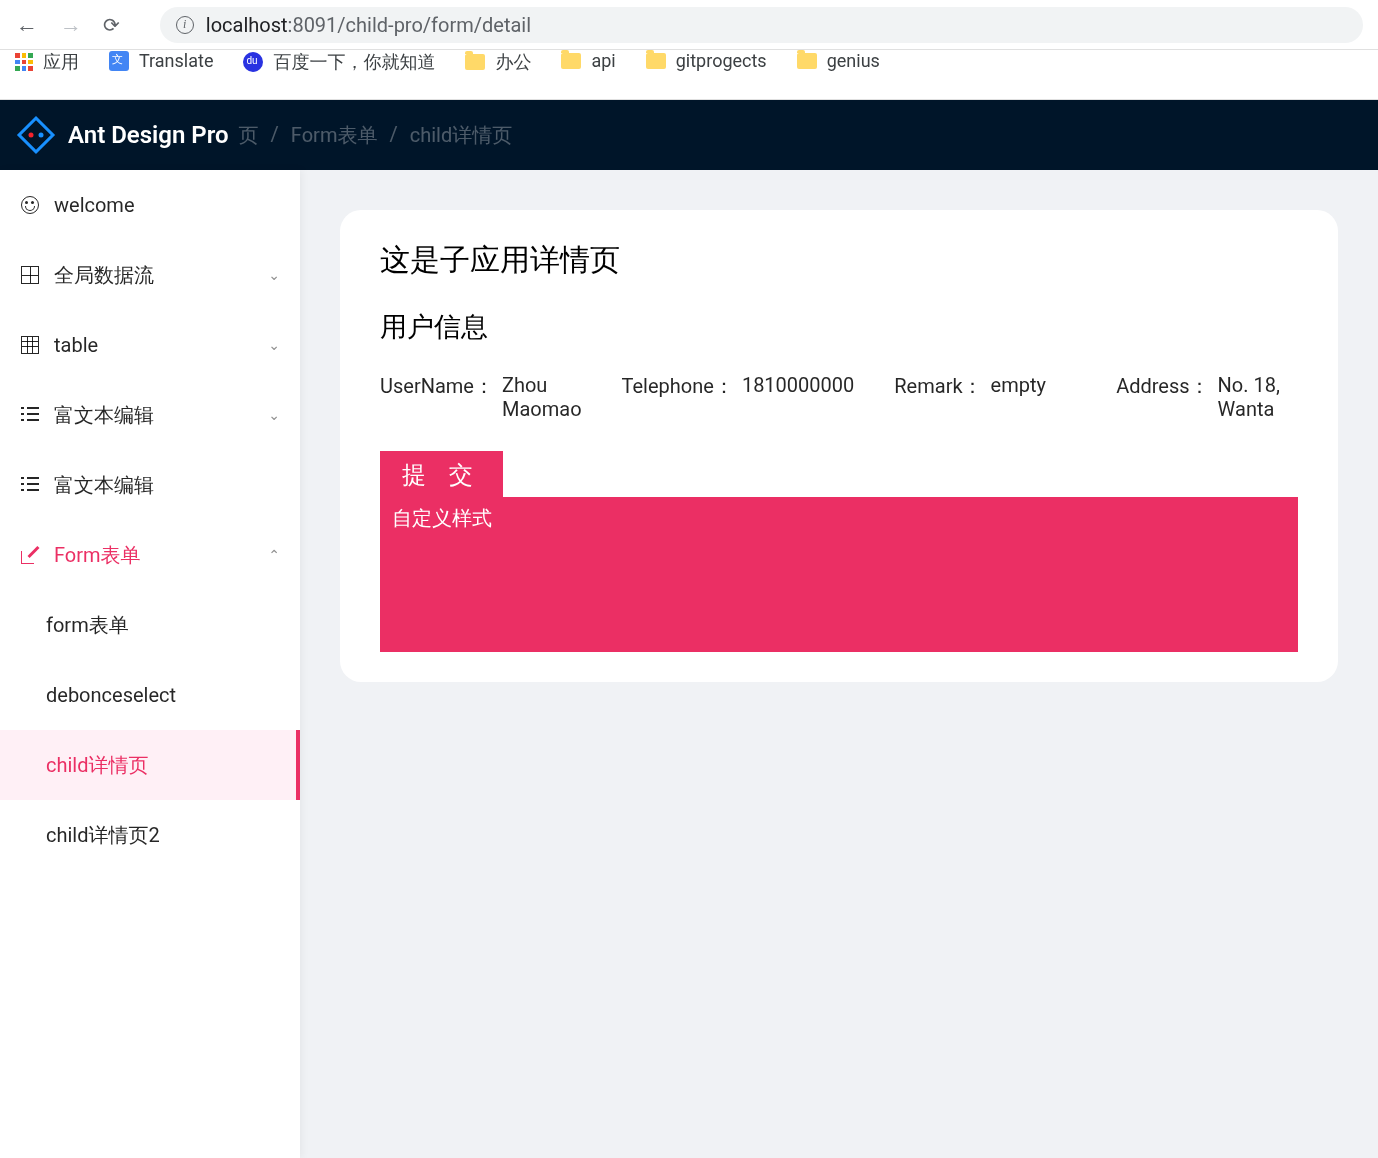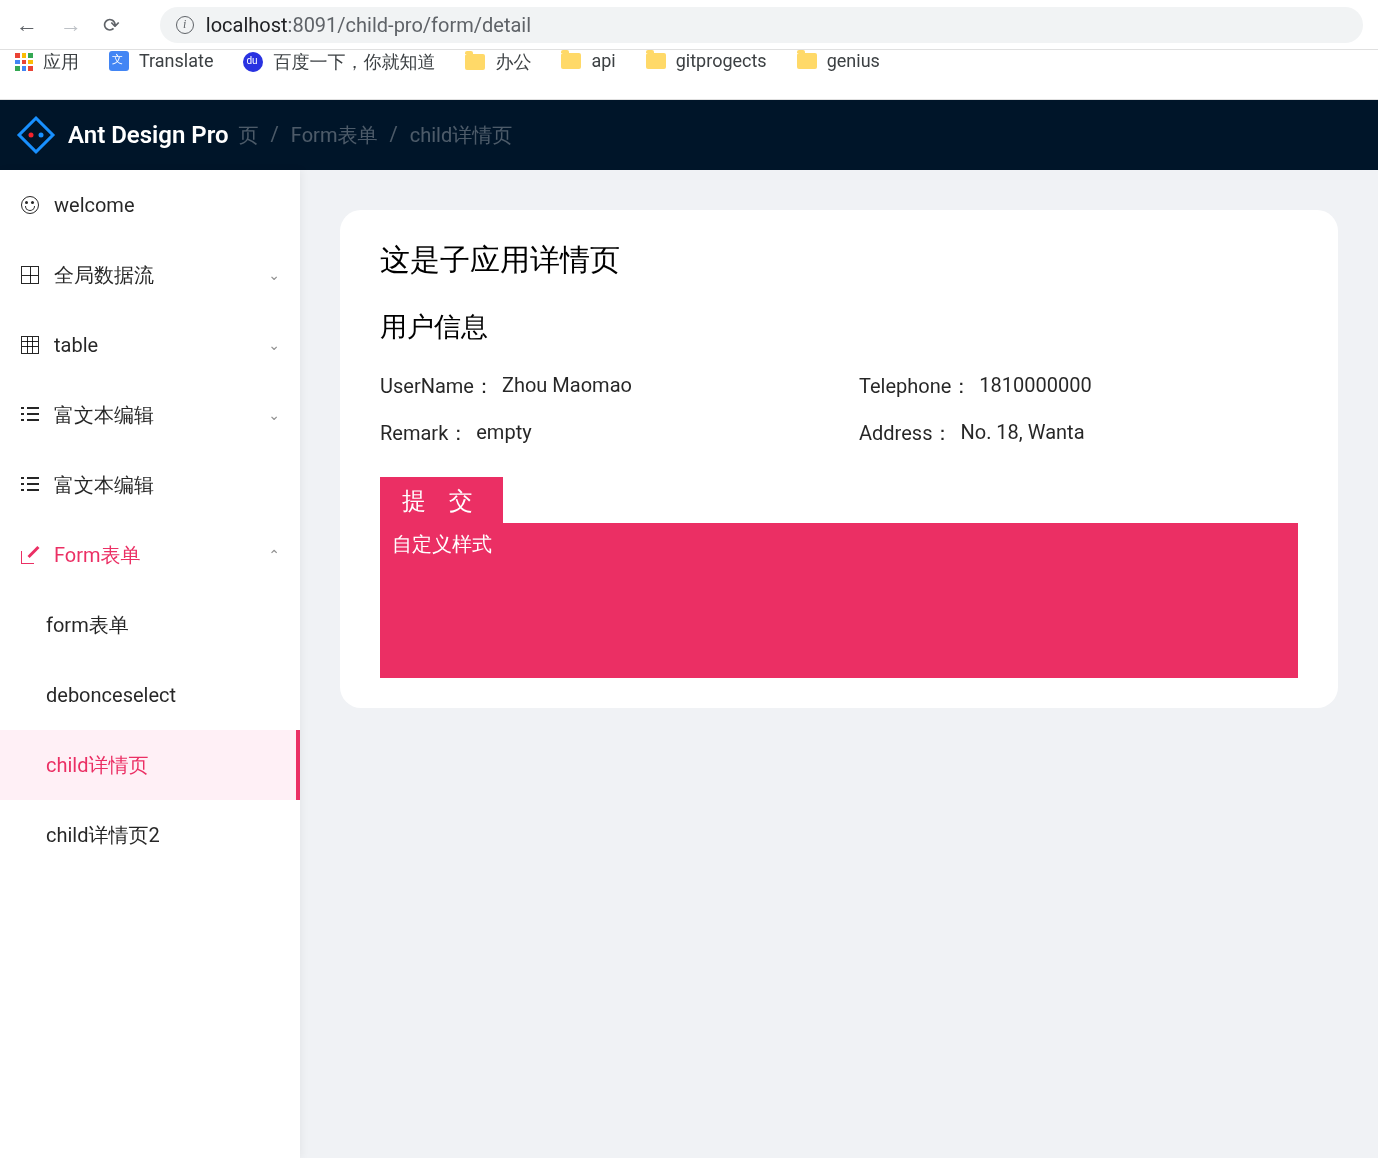--- a/index.html
+++ b/index.html
@@ -72,21 +72,21 @@
     .icon-list::after { content: ""; position: absolute; left: 6px; top: 0; right: 0; height: 2px; background: currentColor; box-shadow: 0 6px 0 currentColor, 0 12px 0 currentColor; }
     .icon-edit { width: 18px; height: 18px; position: relative; }
     .icon-edit::before { content: ""; position: absolute; width: 12px; height: 12px; border: 1.5px solid currentColor; border-top: none; border-right: none; bottom: 0; left: 0; }
     .icon-edit::after { content: ""; position: absolute; width: 3px; height: 14px; background: currentColor; transform: rotate(45deg); top: -1px; right: 4px; }
     
     
     .content { flex: 1; padding: 40px; overflow: auto; }
     .card { background: #fff; padding: 30px 40px; border-radius: 21px; }
     .page-title { font-size: 30px; font-weight: 500; margin-bottom: 28px; }
     .section-title { font-size: 27px; font-weight: 400; margin-bottom: 28px; }
-    .descriptions { display: grid; grid-template-columns: 1fr 1fr; gap: 20px 40px; margin-bottom: 30px; }
+    .descriptions { display: grid; grid-template-columns: 1fr 1fr 1fr 1fr; gap: 20px 40px; margin-bottom: 30px; }
     .desc-item { display: flex; font-size: 20px; }
     .desc-label { color: rgba(0,0,0,0.85); }
     .desc-label::after { content: "："; }
     .desc-value { margin-left: 8px; color: rgba(0,0,0,0.85); }
     .submit-btn { background: #eb2f64; color: #fff; border: none; padding: 8px 22px; font-size: 24px; cursor: pointer; letter-spacing: 8px; }
     .custom-box { background: #eb2f64; color: #ffffff; padding: 8px 12px; font-size: 20px; height: 155px; margin-top: -2px; }
   </style>
 </head>
 <body>
 

